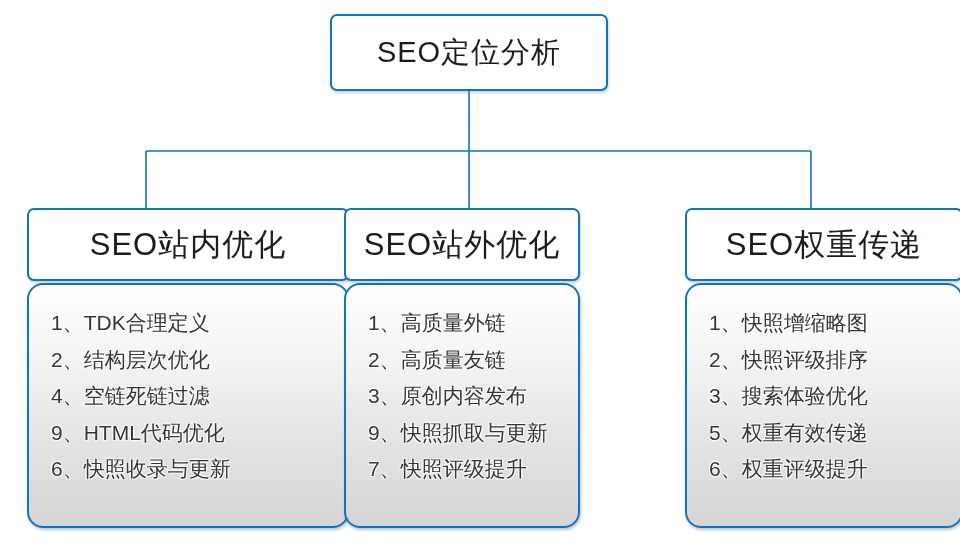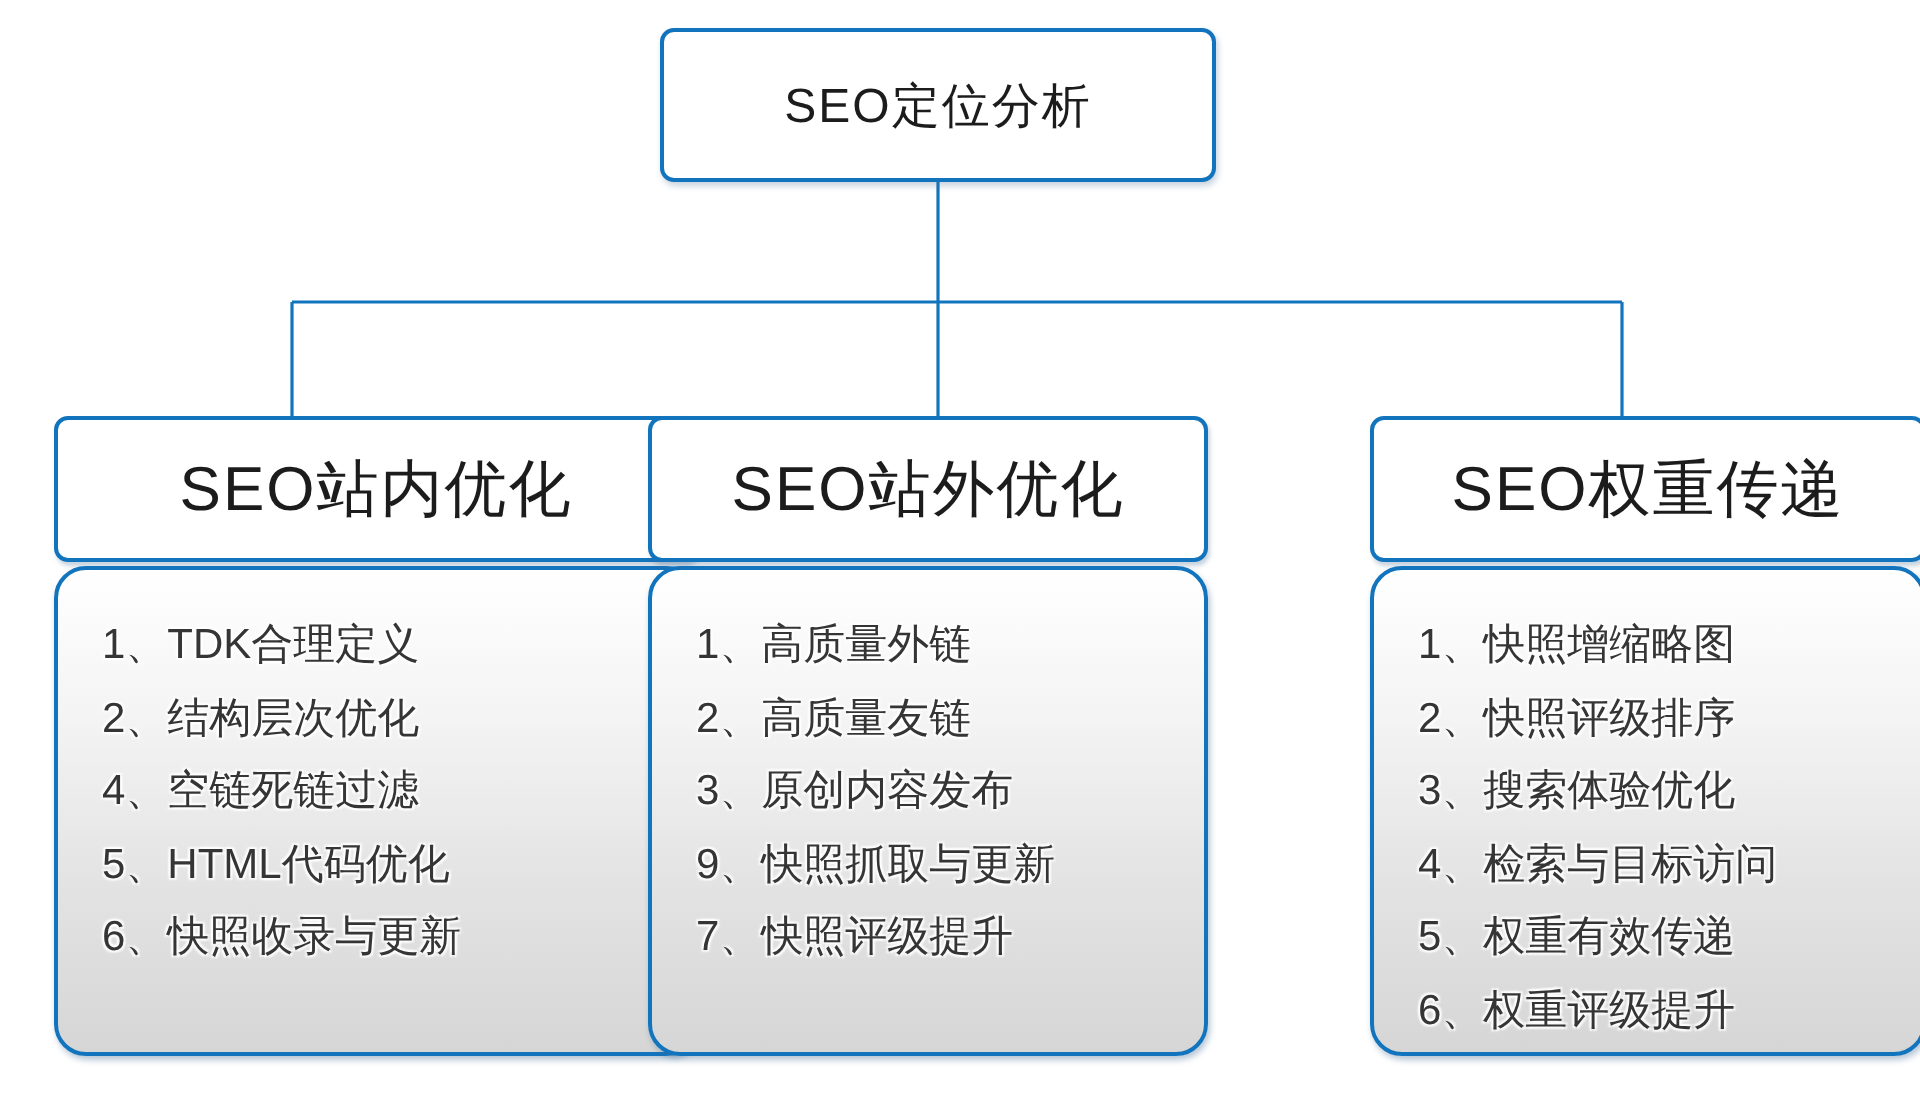--- a/index.html
+++ b/index.html
@@ -18,25 +18,25 @@
     position:absolute;
     left:330px;top:14px;width:278px;height:77px;
     background:#ffffff;
     border:2px solid #1274bd;
     border-radius:7px;
     box-shadow:1px 2px 3px rgba(70,110,150,.30);
     display:flex;align-items:center;justify-content:center;
     box-sizing:border-box;
   }
   .root-label{
-    font-size:24px;color:#1c1c1c;letter-spacing:1px;white-space:nowrap;
+    font-size:29px;color:#1c1c1c;letter-spacing:1px;white-space:nowrap;
   }
   .column{position:absolute;top:208px;}
   .col-1{left:7px;width:322px;padding-left:20px;}
-  .col-2{left:324px;width:280px;}
+  .col-2{left:344px;width:236px;}
   .col-3{left:671px;width:278px;padding-left:14px;}
   .col-header{
     height:73px;
     background:#ffffff;
     border:2px solid #1274bd;
     border-radius:7px;
     box-shadow:1px 2px 2px rgba(70,110,150,.30);
     display:flex;align-items:center;justify-content:center;
     box-sizing:border-box;
   }
@@ -82,21 +82,21 @@
   </div>
 
   <div class="column col-1">
     <div class="col-header">
       <span class="col-header-label">SEO站内优化</span>
     </div>
     <div class="col-body">
       <div class="list-item">1、TDK合理定义</div>
       <div class="list-item">2、结构层次优化</div>
       <div class="list-item">4、空链死链过滤</div>
-      <div class="list-item">5、HTML代码优化</div>
+      <div class="list-item">9、HTML代码优化</div>
       <div class="list-item">6、快照收录与更新</div>
     </div>
   </div>
 
   <div class="column col-2">
     <div class="col-header">
       <span class="col-header-label">SEO站外优化</span>
     </div>
     <div class="col-body">
       <div class="list-item">1、高质量外链</div>
@@ -108,19 +108,18 @@
   </div>
 
   <div class="column col-3">
     <div class="col-header">
       <span class="col-header-label">SEO权重传递</span>
     </div>
     <div class="col-body">
       <div class="list-item">1、快照增缩略图</div>
       <div class="list-item">2、快照评级排序</div>
       <div class="list-item">3、搜索体验优化</div>
-      <div class="list-item">4、检索与目标访问</div>
       <div class="list-item">5、权重有效传递</div>
       <div class="list-item">6、权重评级提升</div>
     </div>
   </div>
 
 </div>
 
 </body></html>

